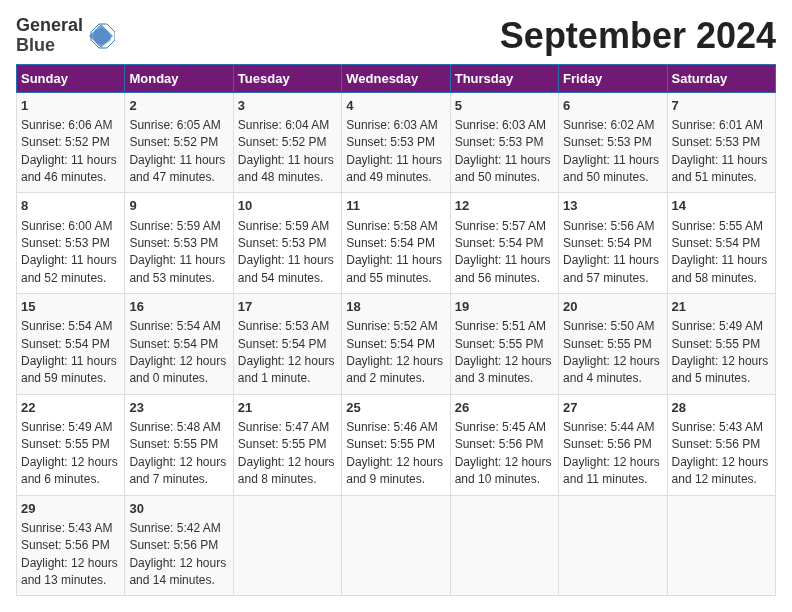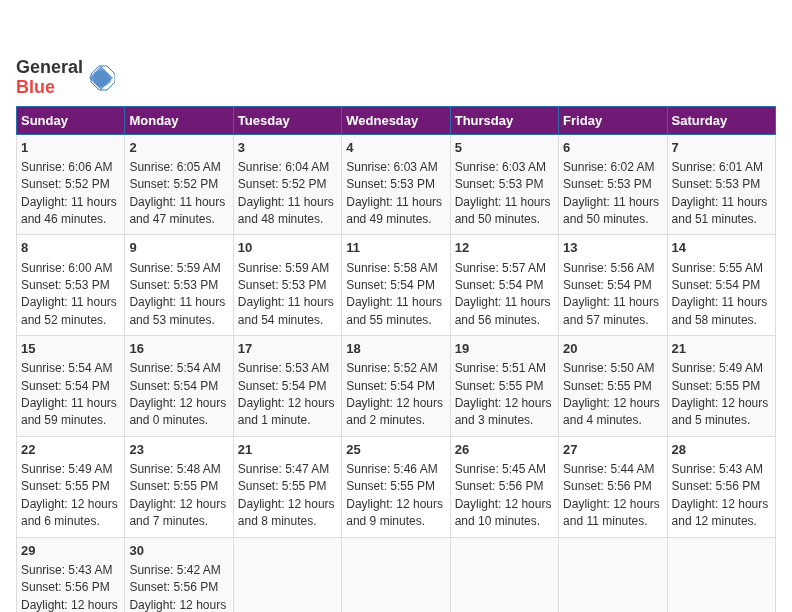--- a/index.html
+++ b/index.html
@@ -13,21 +13,20 @@
     .header {
       display: flex;
       align-items: flex-start;
       justify-content: space-between;
       margin-bottom: 8px;
     }
     .logo {
       display: flex;
       align-items: center;
       gap: 2px;
-      margin-top: 42px;
     }
     .logo-text {
       font-size: 18px;
       font-weight: bold;
       color: #333;
       line-height: 1.1;
     }
     .logo-text span {
       display: block;
     }
@@ -98,30 +97,31 @@
     }
   </style>
 </head>
 <body>
 
 <div class="header">
   <div class="logo">
     <div>
       <div class="logo-text">
         <span>General</span>
-        <span style="color:#ef4444;">Blue</span>
+        <span style="color:#404040;">Blue</span>
       </div>
     </div>
     <svg class="logo-icon" viewBox="0 0 28 28" xmlns="http://www.w3.org/2000/svg">
       <polygon points="14,2 26,14 14,26 2,14" fill="#3a7abf" opacity="0.7"></polygon>
       <polygon points="20,2 28,10 28,18 20,26 12,26 4,18 4,10 12,2" fill="none" stroke="#3a7abf" stroke-width="1"></polygon>
       <path d="M16 6 Q24 10 24 18 Q18 24 10 22 Q4 16 8 8 Z" fill="#3a7abf" opacity="0.5"></path>
     </svg>
   </div>
   <div class="title-block">
+    <h1>September 2024</h1>
   </div>
 </div>
 
 <table class="calendar">
   <thead>
     <tr>
     <th>Sunday</th>
         <th>Monday</th>
         <th>Tuesday</th>
         <th>Wednesday</th>

